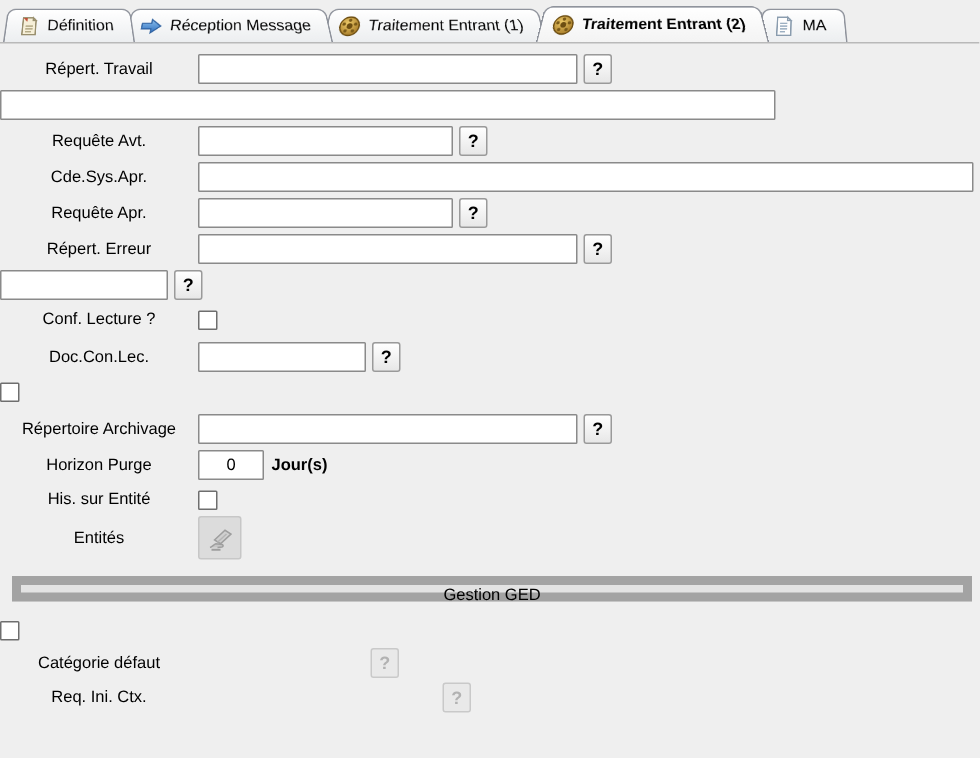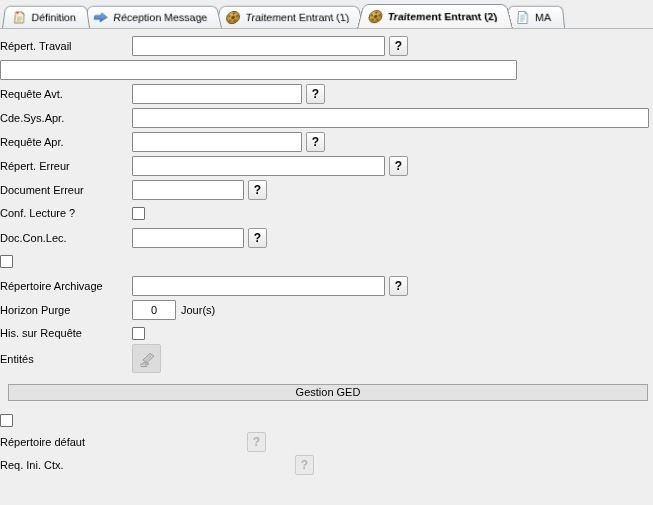--- a/index.html
+++ b/index.html
@@ -24,21 +24,21 @@
   }
   .tab:nth-child(1){z-index:5}.tab:nth-child(2){z-index:4}
   .tab:nth-child(3){z-index:3}.tab:nth-child(5){z-index:1}
   .tab.active{
     z-index:10;height:26px;font-weight:bold;margin-bottom:-1px;
     background:linear-gradient(#ffffff,#f3f3f3);
   }
   .tab .ticon{width:16px;height:16px;flex:0 0 16px;display:inline-block}
   
   .row{position:absolute;left:0;display:flex;align-items:center;height:20px;}
-  .lbl{display:inline-block;width:132px;text-align:left;padding-right:0;
+  .lbl{display:inline-block;width:132px;text-align:center;padding-right:0;
        box-sizing:border-box;flex:0 0 132px;}
   input.txt{
     height:20px;border:1px solid #8a8a8a;background:#fff;border-radius:1px;
     padding:0 3px;box-sizing:border-box;font:inherit;outline:none;
   }
   .w253{width:253px}.w170{width:170px}.w112{width:112px}
   .wlong{width:517px}
   .wnum{width:44px;text-align:center}
   .help{
     width:19px;height:20px;margin-left:4px;box-sizing:border-box;
@@ -47,29 +47,29 @@
     font-weight:bold;font-size:12px;line-height:17px;text-align:center;
     padding:0;cursor:default;font-family:inherit;
   }
   .help.disabled{
     border-color:#c9c9c9;background:#e9e9e9;color:#b2b2b2;
   }
   .cb{
     width:13px;height:13px;box-sizing:border-box;display:inline-block;
     border:1px solid #6e6e6e;background:#fff;border-radius:1px;
   }
-  .suffix{margin-left:5px;}
+  .suffix{margin-left:5px;font-weight:bold;}
   .iconbtn{
     width:29px;height:29px;box-sizing:border-box;padding:0;
     border:1px solid #c7c7c7;border-radius:2px;background:#dcdcdc;
     display:flex;align-items:center;justify-content:center;
   }
   .sectionbar{
     position:absolute;left:8px;top:384px;width:640px;height:17px;
-    box-sizing:border-box;background:#e3e3e3;border:1px solid #a3a3a3;
+    box-sizing:border-box;background:#e3e3e3;border:6px solid #a3a3a3;
     text-align:center;line-height:15px;
   }
 </style>
 </head>
 <body>
 
 <div class="tabstrip">
 
   <div class="tab">
     <span class="ticon">
@@ -179,21 +179,20 @@
   <button class="help">?</button>
 </div>
 
 <div class="row" style="top:156px">
   <span class="lbl">Répert. Erreur</span>
   <input class="txt w253" type="text" value="" style="">
   <button class="help">?</button>
 </div>
 
 <div class="row" style="top:180px">
-  <span class="lbl">Document Erreur</span>
   <input class="txt w112" type="text" value="" style="">
   <button class="help">?</button>
 </div>
 
 <div class="row" style="top:203px">
   <span class="lbl">Conf. Lecture ?</span>
   <span class="cb"></span>
 </div>
 
 <div class="row" style="top:228px">
@@ -212,21 +211,21 @@
   <button class="help">?</button>
 </div>
 
 <div class="row" style="top:300px">
   <span class="lbl">Horizon Purge</span>
   <input class="txt wnum" type="text" value="0" style="">
   <span class="suffix">Jour(s)</span>
 </div>
 
 <div class="row" style="top:323px">
-  <span class="lbl">His. sur Requête</span>
+  <span class="lbl">His. sur Entité</span>
   <span class="cb"></span>
 </div>
 
 <div class="row" style="top:344px;height:29px">
   <span class="lbl">Entités</span>
   <button class="iconbtn" disabled="">
     <span style="display:inline-flex">
       <svg width="20" height="20" viewBox="0 0 20 20">
         <path d="M6 11 L13 4.5 L17 7 L10 13.5 Z" fill="#cfcfcf" stroke="#9e9e9e"></path>
         <path d="M8 12.5 L14 7" stroke="#b5b5b5" stroke-width="1" fill="none"></path>
@@ -239,20 +238,20 @@
 
 <div class="sectionbar">
   <span>Gestion GED</span>
 </div>
 
 <div class="row" style="top:410px">
   <span class="cb"></span>
 </div>
 
 <div class="row" style="top:432px">
-  <span class="lbl">Répertoire défaut</span>
+  <span class="lbl">Catégorie défaut</span>
   <button class="help disabled" style="margin-left:115px" disabled="">?</button>
 </div>
 
 <div class="row" style="top:455px">
   <span class="lbl">Req. Ini. Ctx.</span>
   <button class="help disabled" style="margin-left:163px" disabled="">?</button>
 </div>
 
 </body></html>

